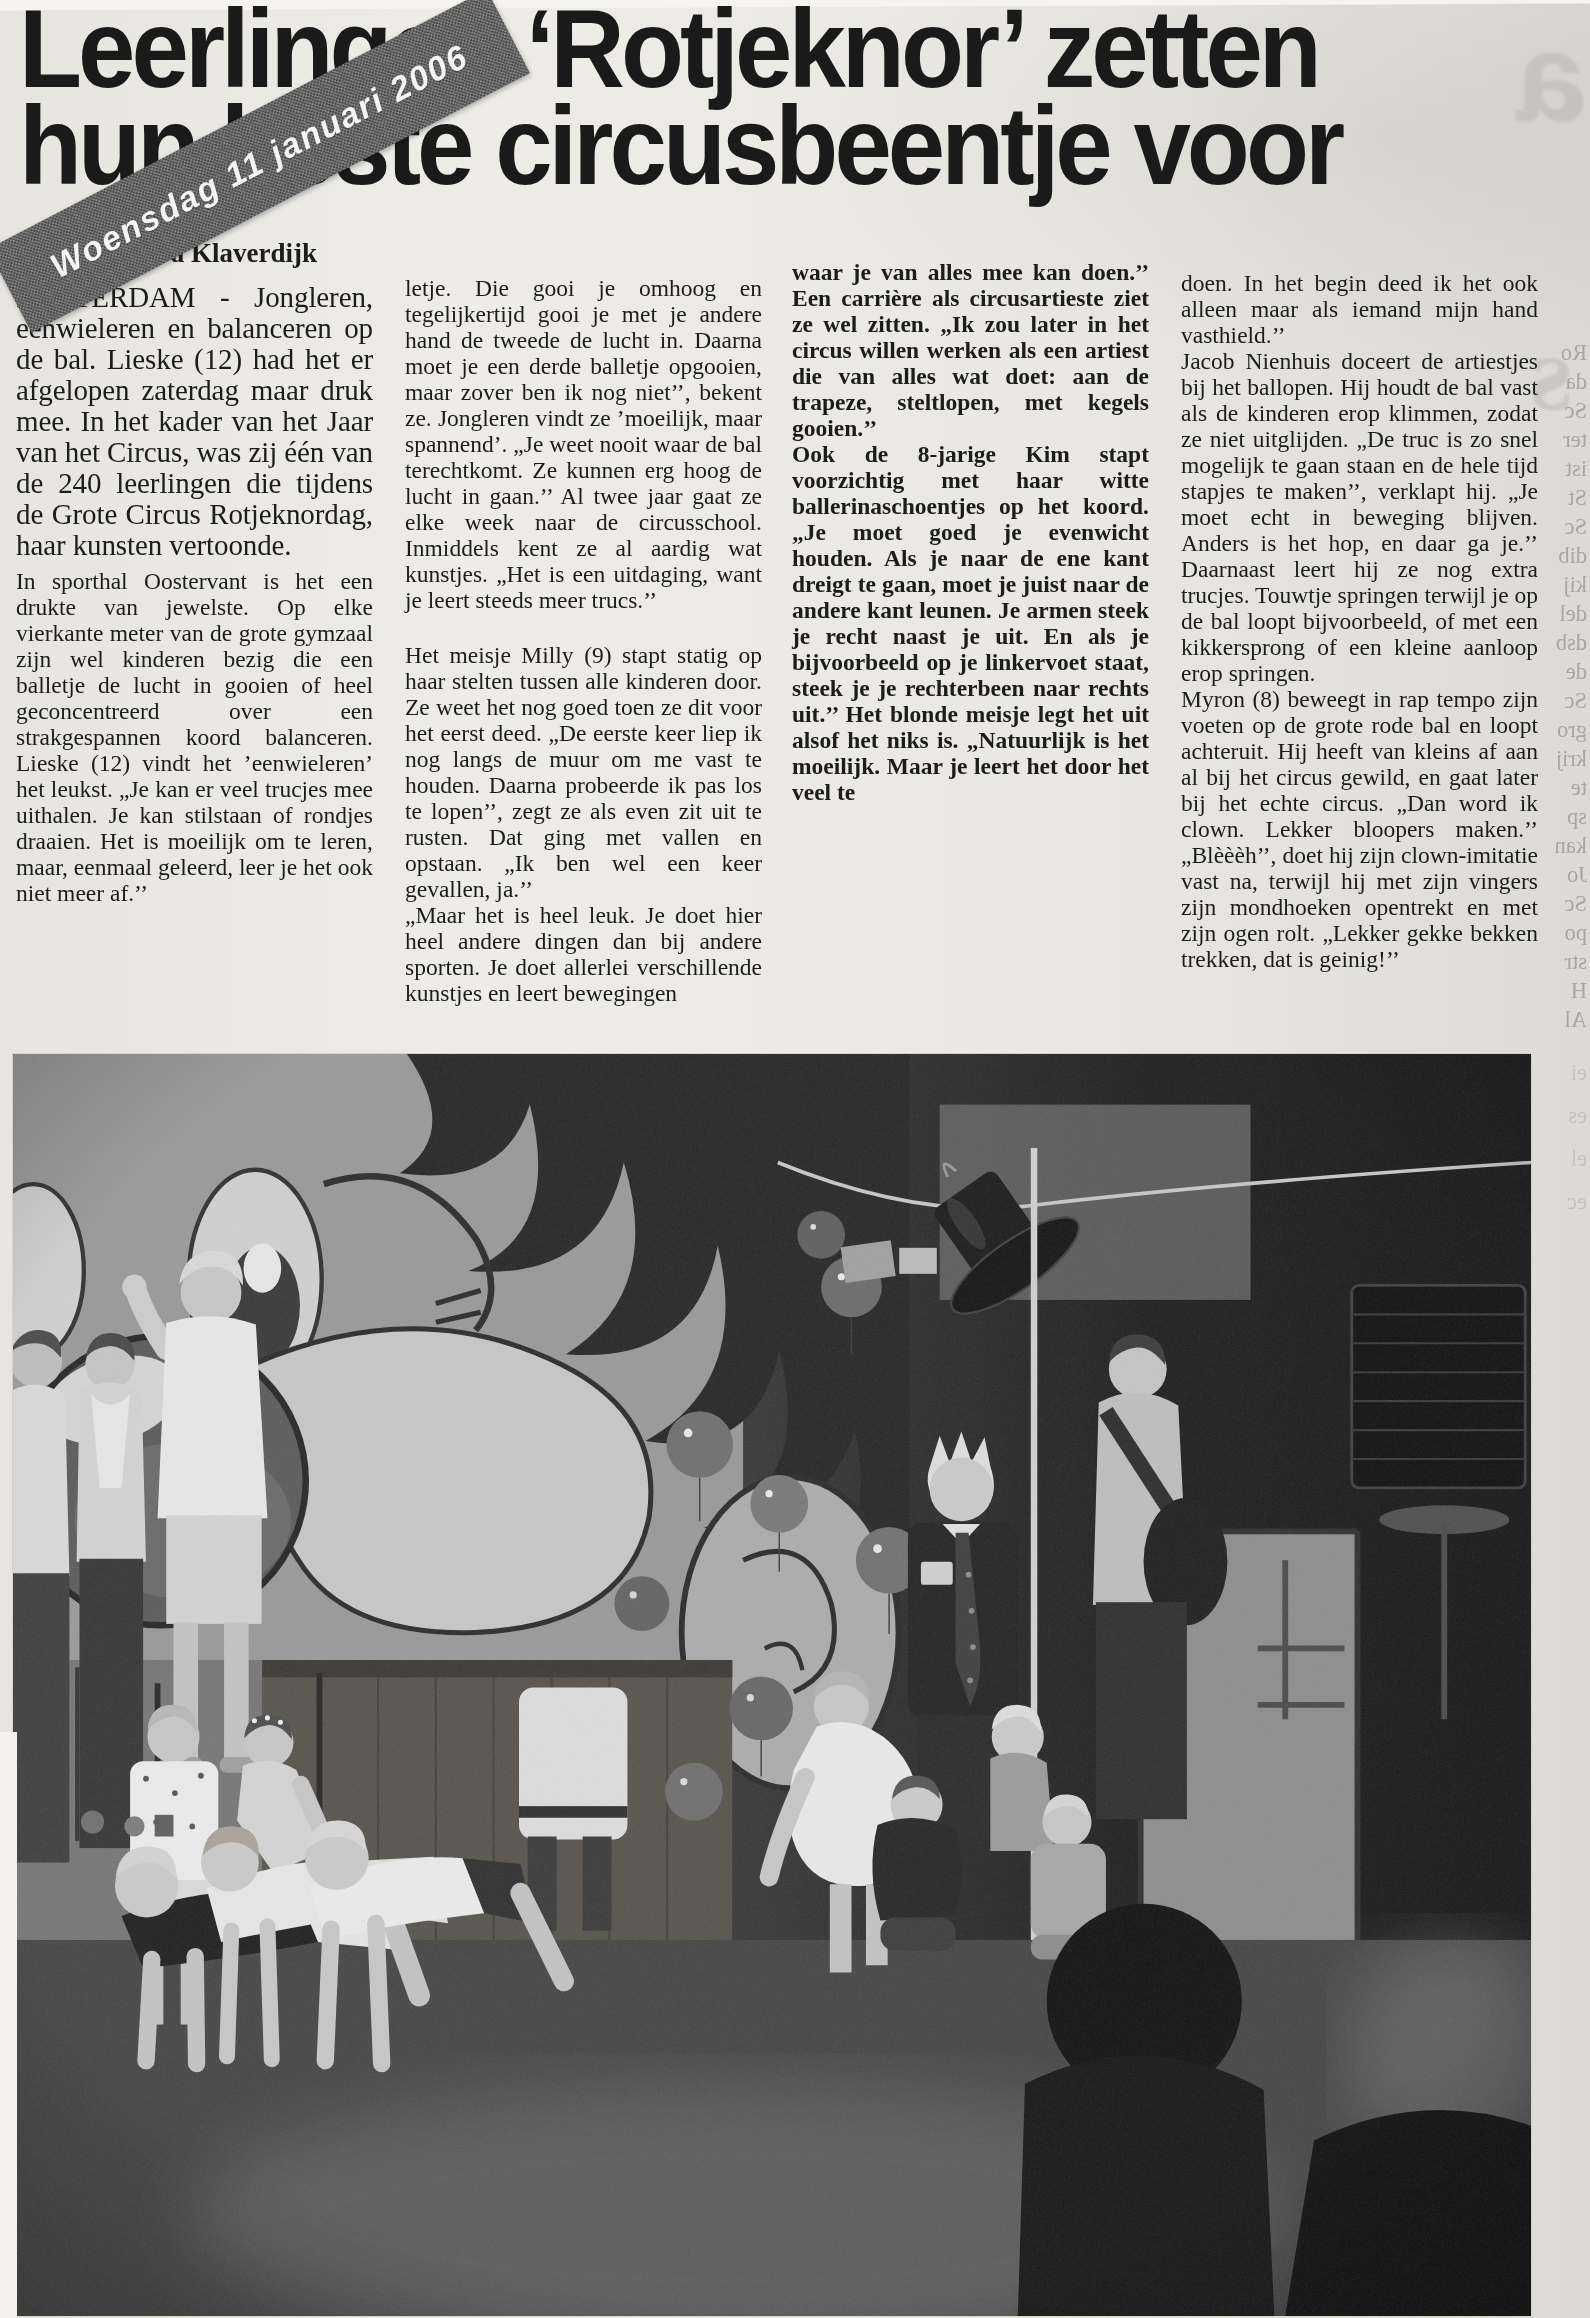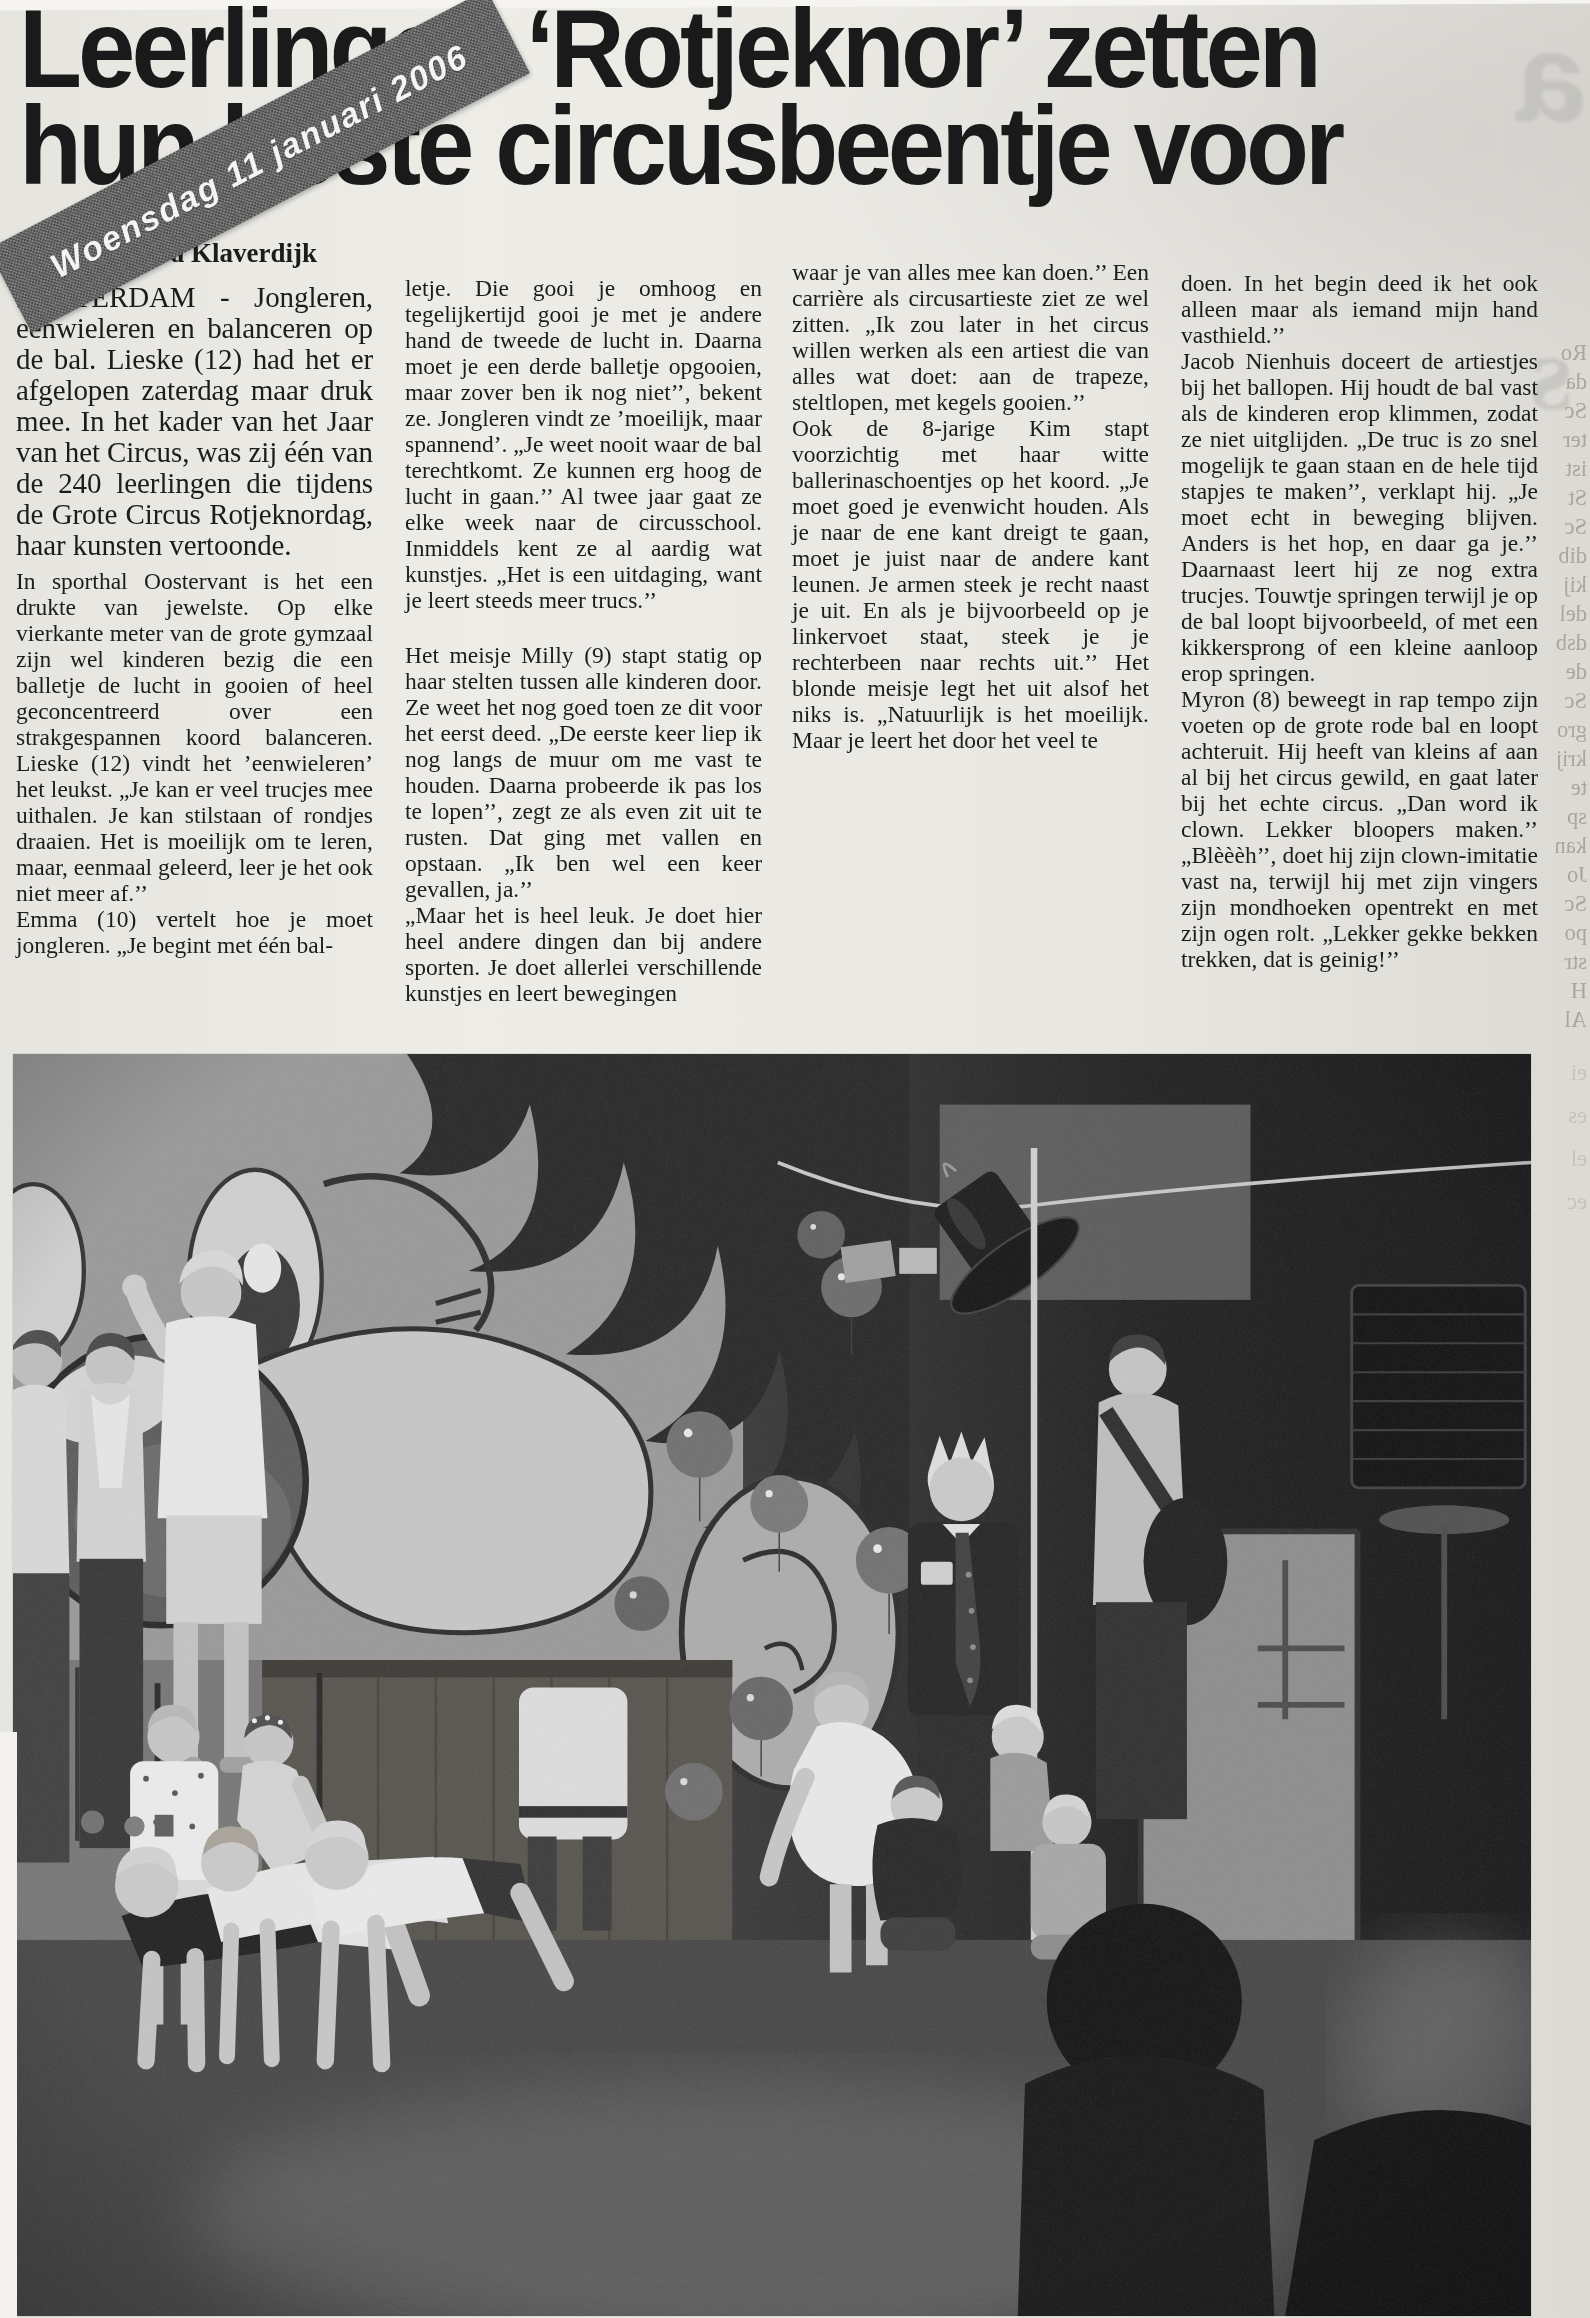--- a/index.html
+++ b/index.html
@@ -37,21 +37,21 @@
   }
   .sticker-text{
     font-family:"Liberation Sans",sans-serif;font-style:italic;font-weight:700;
     font-size:34px;letter-spacing:1.8px;color:#f4f4f2;white-space:nowrap;
     text-shadow:0 0.7px 0.7px rgba(0,0,0,.45);
   }
   .col{position:absolute;width:357px;text-align:justify;font-size:23.5px;line-height:26px;z-index:2;}
   .col p{margin:0;}
   .col-1{left:16px;top:240px;}
   .col-2{left:405px;top:259px;margin-top:16px;}
-  .col-3{left:792px;top:259px;}
+  .col-3{left:792px;top:259px;font-weight:bold;}
   .col-4{left:1181px;top:270px;}
   .byline{text-align:center;font-size:27px;margin-bottom:16px !important;}
   .byline b{margin-left:8.7px;}
   .lead{font-size:29px;line-height:31px;letter-spacing:-0.1px;margin-bottom:7.2px !important;}
   .gap-sm{margin-top:29px !important;}
   .gap-lg{margin-top:58px !important;}
   .bleed-strip{
     position:absolute;right:4.3px;top:341px;width:62px;z-index:1;
     display:flex;flex-direction:column;gap:5px;align-items:flex-start;
     font-size:22.4px;line-height:24px;color:#aba69d;
@@ -80,21 +80,20 @@
   </h1>
 
   <div class="sticker">
     <span class="sticker-text">Woensdag 11 januari 2006</span>
   </div>
 
   <div class="col col-1">
     <p class="byline"><span>door</span><b>Sara Klaverdijk</b></p>
     <p class="lead">ROTTERDAM - Jongleren, eenwieleren en balanceren op de bal. Lieske (12) had het er afgelopen zaterdag maar druk mee. In het kader van het Jaar van het Circus, was zij één van de 240 leerlingen die tijdens de Grote Circus Rotjeknordag, haar kunsten vertoonde.</p>
     <p class="body-p">In sporthal Oostervant is het een drukte van jewelste. Op elke vierkante meter van de grote gymzaal zijn wel kinderen bezig die een balletje de lucht in gooien of heel geconcentreerd over een strakgespannen koord balanceren. Lieske (12) vindt het ’eenwieleren’ het leukst. „Je kan er veel trucjes mee uithalen. Je kan stilstaan of rondjes draaien. Het is moeilijk om te leren, maar, eenmaal geleerd, leer je het ook niet meer af.’’</p>
-    <p class="body-p">Emma (10) vertelt hoe je moet jongleren. „Je begint met één bal-</p>
   </div>
 
   <div class="col col-2">
     <p class="body-p">letje. Die gooi je omhoog en tegelijkertijd gooi je met je andere hand de tweede de lucht in. Daarna moet je een derde balletje opgooien, maar zover ben ik nog niet’’, bekent ze. Jongleren vindt ze ’moeilijk, maar spannend’. „Je weet nooit waar de bal terechtkomt. Ze kunnen erg hoog de lucht in gaan.’’ Al twee jaar gaat ze elke week naar de circusschool. Inmiddels kent ze al aardig wat kunstjes. „Het is een uitdaging, want je leert steeds meer trucs.’’</p>
     <p class="body-p gap-sm">Het meisje Milly (9) stapt statig op haar stelten tussen alle kinderen door. Ze weet het nog goed toen ze dit voor het eerst deed. „De eerste keer liep ik nog langs de muur om me vast te houden. Daarna probeerde ik pas los te lopen’’, zegt ze als even zit uit te rusten. Dat ging met vallen en opstaan. „Ik ben wel een keer gevallen, ja.’’</p>
     <p class="body-p">„Maar het is heel leuk. Je doet hier heel andere dingen dan bij andere sporten. Je doet allerlei verschillende kunstjes en leert bewegingen</p>
   </div>
 
   <div class="col col-3">
     <p class="body-p">waar je van alles mee kan doen.’’ Een carrière als circusartieste ziet ze wel zitten. „Ik zou later in het circus willen werken als een artiest die van alles wat doet: aan de trapeze, steltlopen, met kegels gooien.’’</p>

